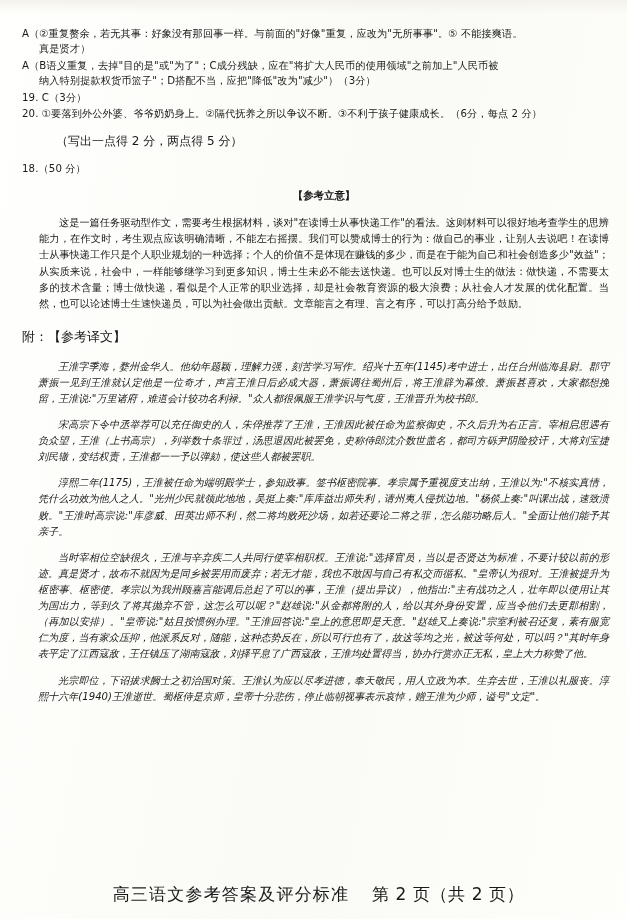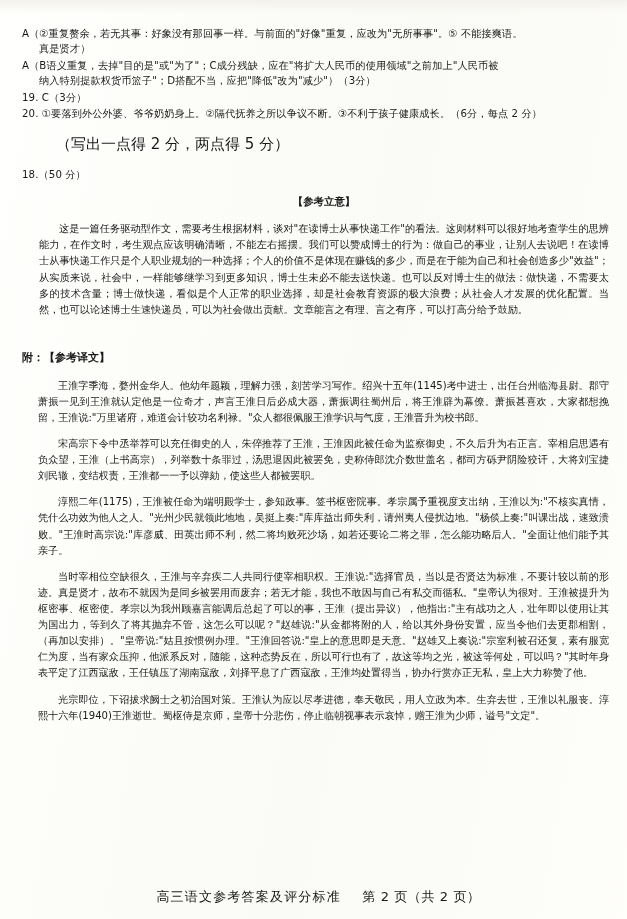--- a/index.html
+++ b/index.html
@@ -42,58 +42,59 @@
   }
   .item {
     margin-bottom: 1px;
   }
   .item .line.ind {
     text-indent: 0;
     padding-left: 17px;
   }
   .note {
     padding-left: 34px;
-    font-size: 15px;
+    font-size: 12px;
     line-height: 16px;
   }
   .sec-head {
     font-weight: bold;
     padding-left: 17px;
     font-size: 10.4px;
     line-height: 17px;
     text-align: center;
   }
   .body-para {
     padding-left: 17px;
     font-size: 10.2px;
     line-height: 16.3px;
     text-align: justify;
     text-indent: 20px;
   }
   .append {
-    font-size: 11px;
-    font-weight: bold;
+    font-size: 13px;
+    font-weight: normal;
     line-height: 18px;
-    margin-top: 16px;
+    margin-top: 1px;
   }
   .trans-para {
     padding-left: 16px;
     font-size: 10.1px;
     line-height: 16.1px;
     text-align: justify;
     text-indent: 20px;
+    font-style: italic;
   }
   .gap-s { height: 4px; }
   .footer {
     position: absolute;
     left: 0;
     right: 0;
     bottom: 13px;
     text-align: center;
-    font-size: 13px;
+    font-size: 17px;
     letter-spacing: 1.2px;
     z-index: 3;
     padding-left: 10px;
   }
   .footer .pg {
     margin-left: 16px;
     letter-spacing: 0.6px;
   }
   .blur-edge {
     position: absolute;

